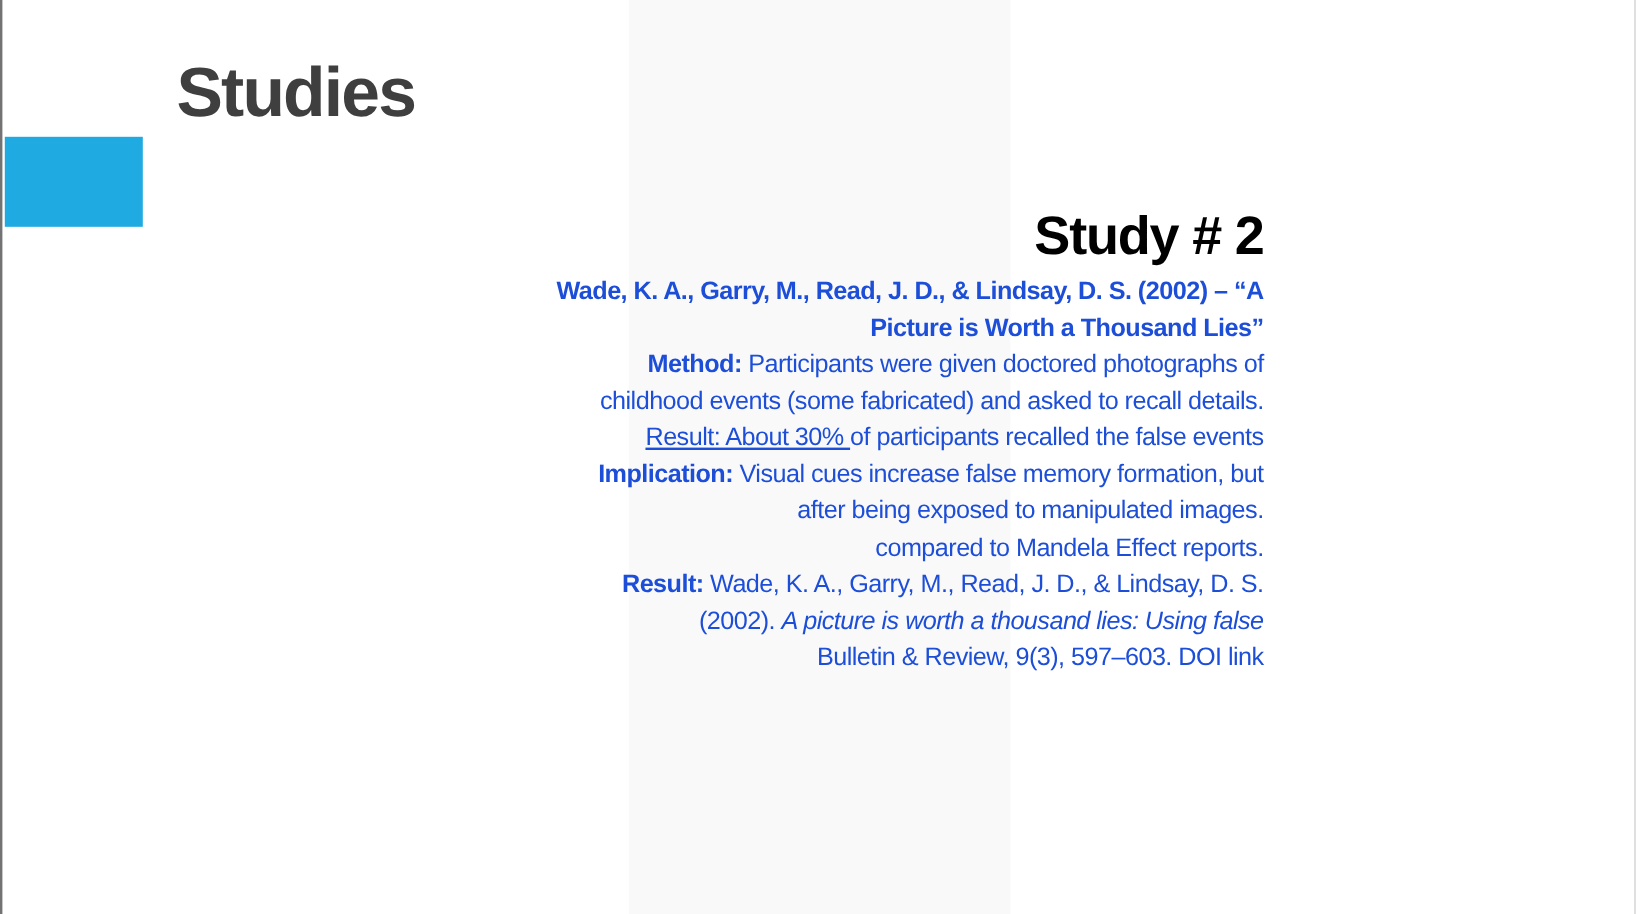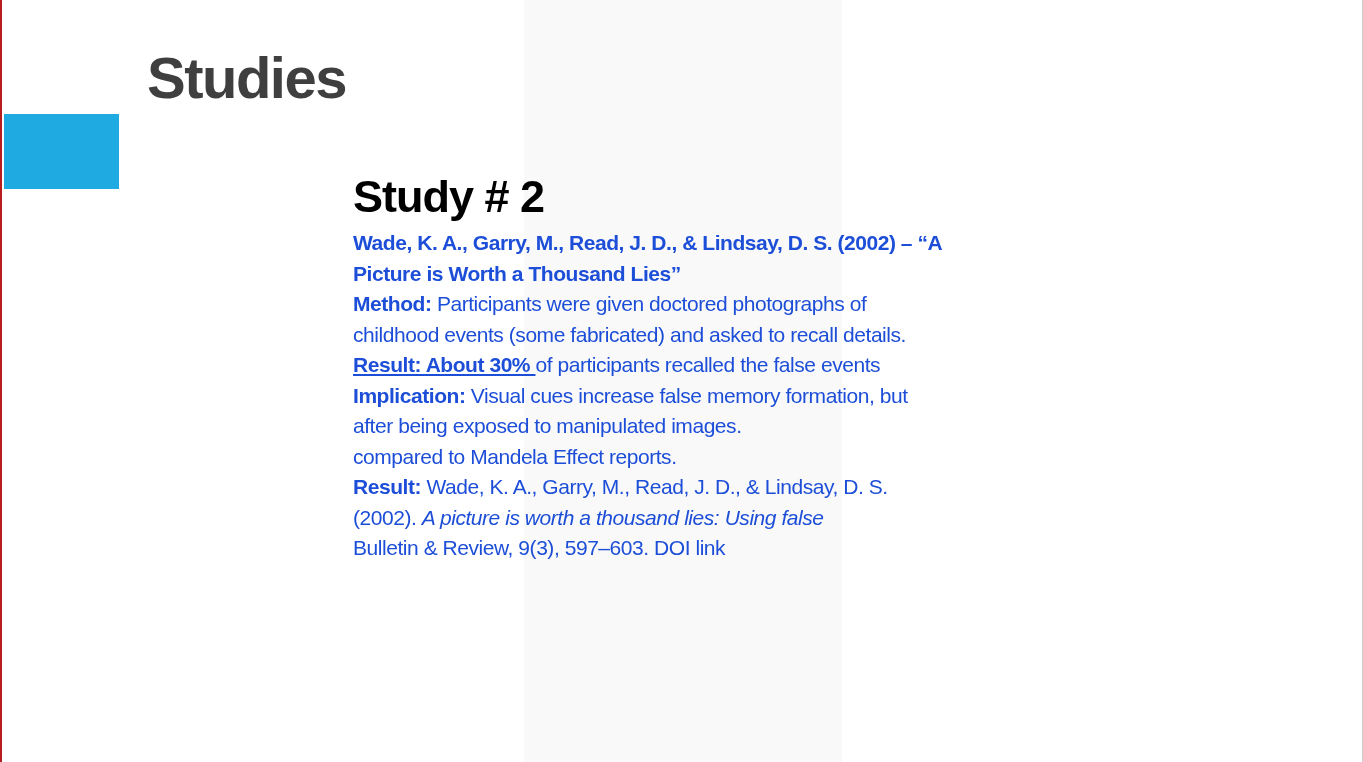--- a/index.html
+++ b/index.html
@@ -7,22 +7,23 @@
   body {
     font-family: "Liberation Sans", sans-serif;
     position: relative;
     overflow: hidden;
   }
   .slide {
     position: absolute;
     left: 0; top: 0;
     width: 1363px; height: 762px;
     background: #ffffff;
-    border-left: 2px solid #b91c1c;
+    border-left: 2px solid #737373;
     border-right: 1px solid #cccccc;
+    text-align: right;
   }
   .vertical-band {
     position: absolute;
     left: 522px; top: 0;
     width: 318px; height: 762px;
     background: #f9f9f9;
   }
   .accent-bar {
     position: absolute;
     left: 2px; top: 114px;
@@ -52,21 +53,21 @@
   }
   .body-text {
     margin-top: 8px;
     font-size: 21px;
     letter-spacing: -0.45px;
     color: #1d4ed8;
     line-height: 30.5px;
   }
   .tl { white-space: nowrap; }
   .b  { font-weight: bold; }
-  .bu { font-weight: bold; text-decoration: underline; margin-top: 21px; }
+  .bu { font-weight: normal; text-decoration: underline; margin-top: 21px; }
   .i  { font-style: italic; }
   .r  { }
 </style>
 </head>
 <body>
 
 <div class="slide">
 
   <div class="vertical-band"></div>
 

